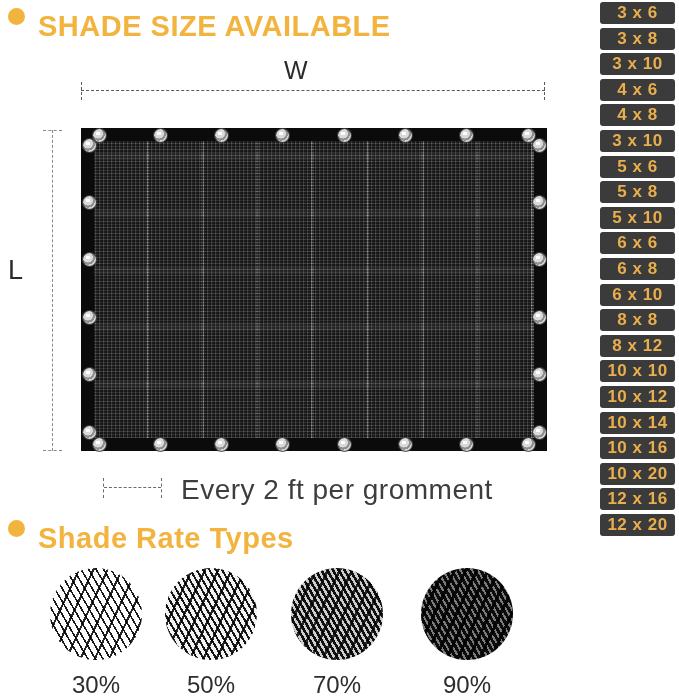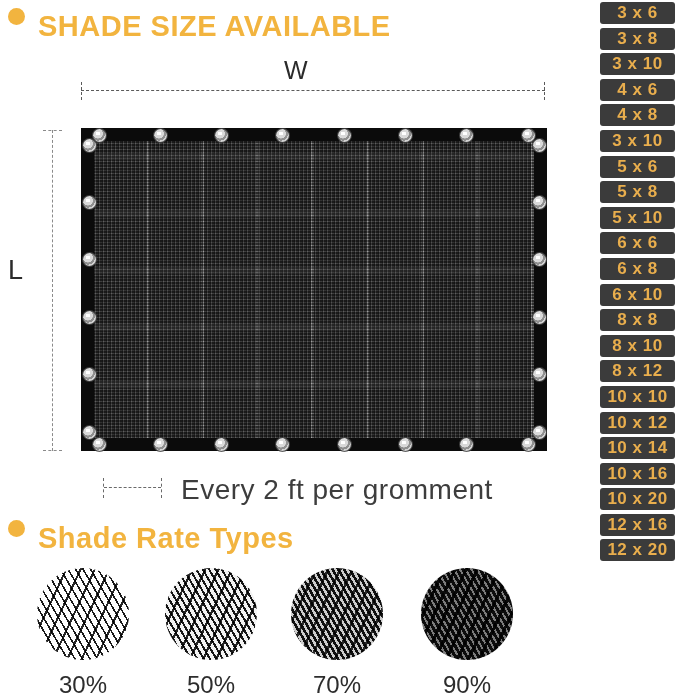--- a/index.html
+++ b/index.html
@@ -124,21 +124,21 @@
 
   <div class="bracket"></div>
   <div class="note">Every 2 ft per gromment</div>
 
   <div class="title-row rate-pos">
     <span class="bullet"></span>
     <h2 class="sec-title">Shade Rate Types</h2>
   </div>
 
   <div>
-      <div class="rate-item" style="left: 28px; justify-content: center;">
+      <div class="rate-item" style="left: 41px; justify-content: center;">
         <div class="rc r0"></div>
         <div class="rate-label">30%</div>
       </div>
       <div class="rate-item" style="left: 156px;">
         <div class="rc r1"></div>
         <div class="rate-label">50%</div>
       </div>
       <div class="rate-item" style="left: 282px;">
         <div class="rc r2"></div>
         <div class="rate-label">70%</div>
@@ -156,21 +156,20 @@
       <div class="size-btn">4 x 6</div>
       <div class="size-btn">4 x 8</div>
       <div class="size-btn">3 x 10</div>
       <div class="size-btn">5 x 6</div>
       <div class="size-btn">5 x 8</div>
       <div class="size-btn">5 x 10</div>
       <div class="size-btn">6 x 6</div>
       <div class="size-btn">6 x 8</div>
       <div class="size-btn">6 x 10</div>
       <div class="size-btn">8 x 8</div>
-      <div class="size-btn">8 x 10</div>
       <div class="size-btn">8 x 12</div>
       <div class="size-btn">10 x 10</div>
       <div class="size-btn">10 x 12</div>
       <div class="size-btn">10 x 14</div>
       <div class="size-btn">10 x 16</div>
       <div class="size-btn">10 x 20</div>
       <div class="size-btn">12 x 16</div>
       <div class="size-btn">12 x 20</div>
     </div>
 

